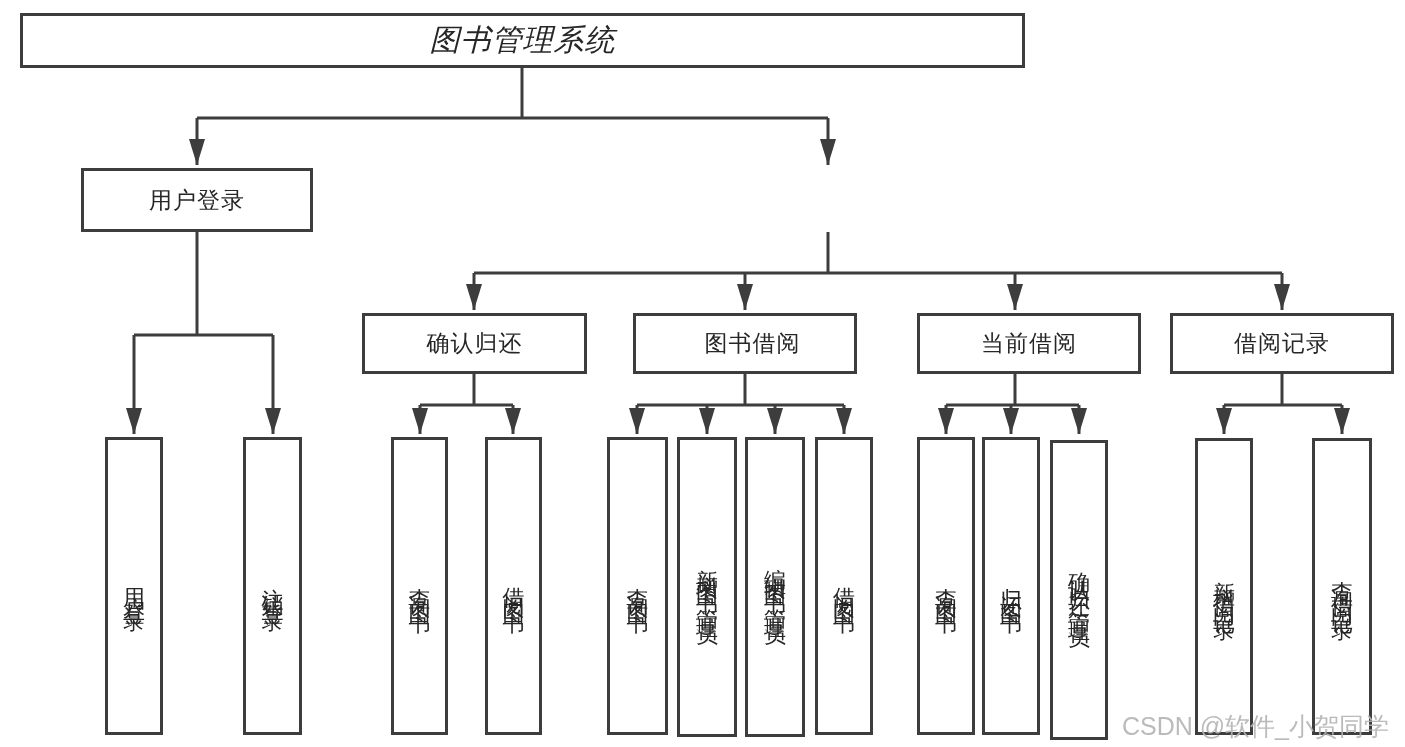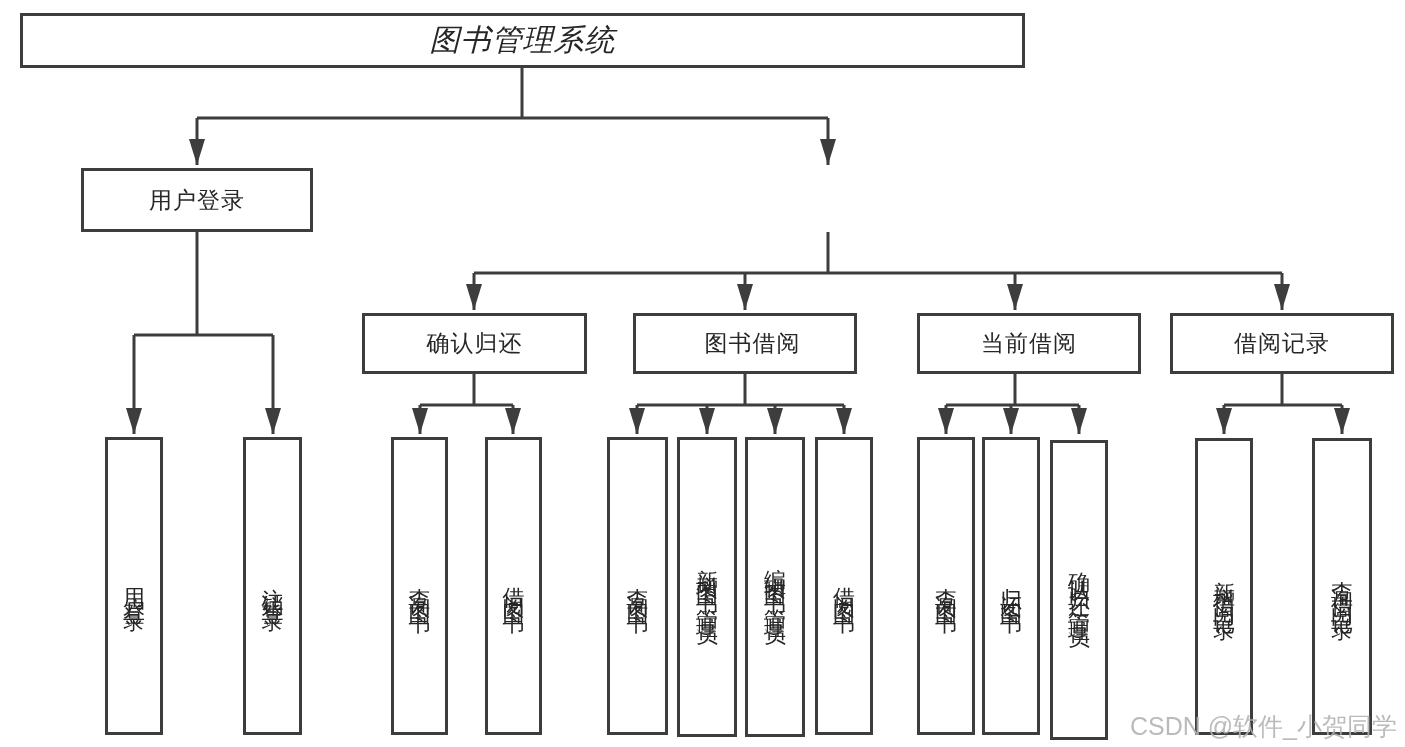--- a/index.html
+++ b/index.html
@@ -46,21 +46,21 @@
   .box.vbox .lbl {
     writing-mode: vertical-rl;
     text-orientation: mixed;
     font-size: 22px;
     letter-spacing: 8px;
     line-height: 1;
     white-space: normal;
   }
   .watermark {
     position: absolute;
-    right: 8px;
+    right: 16px;
     top: 710px;
     font-size: 25px;
     color: var(--watermark);
     opacity: 0.9;
     z-index: 5;
     white-space: nowrap;
   }
 </style>
 </head>
 <body>

